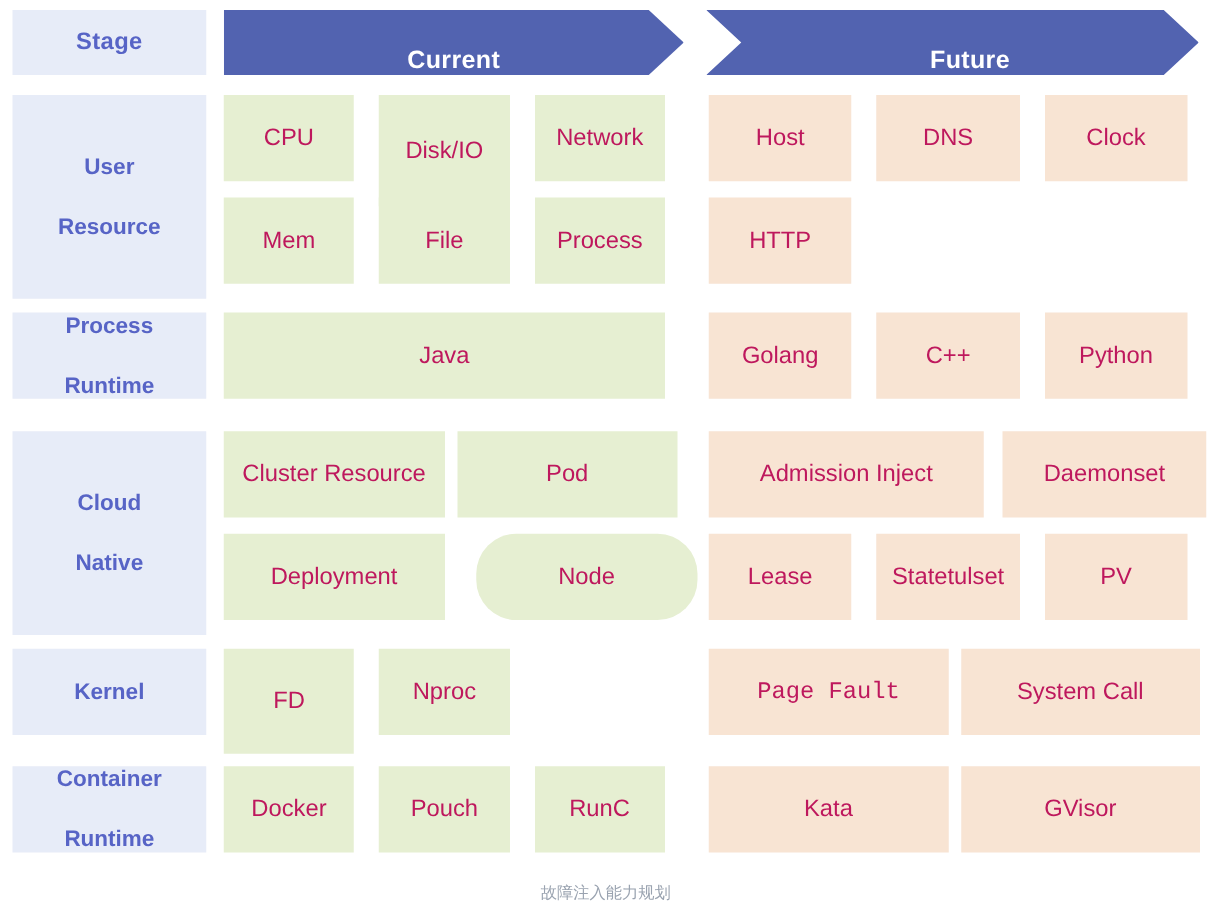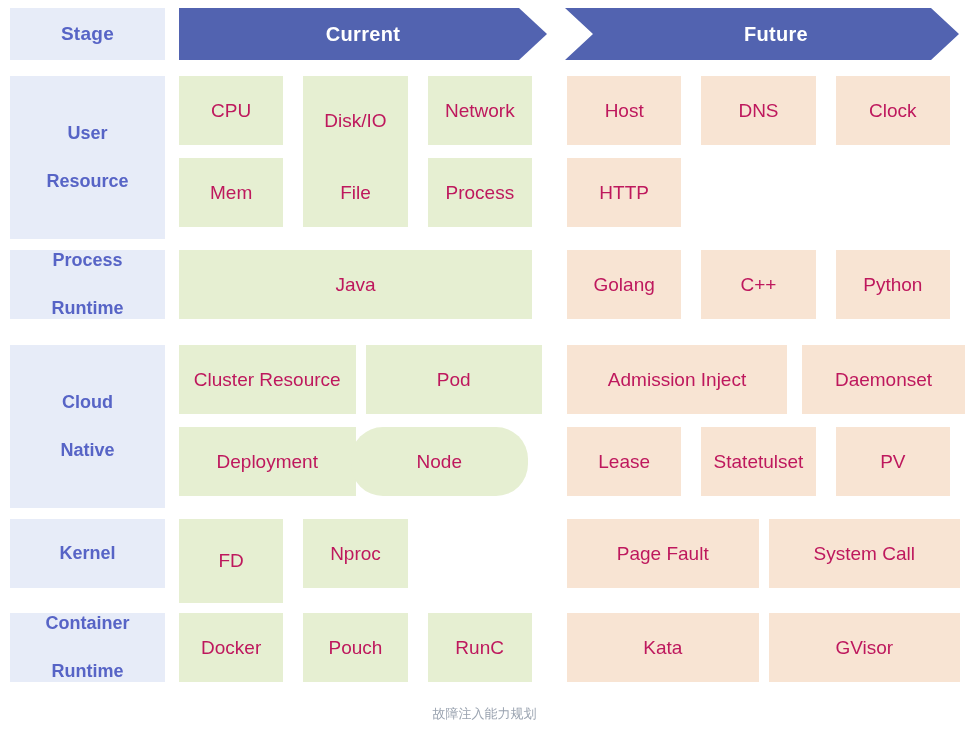--- a/index.html
+++ b/index.html
@@ -12,21 +12,21 @@
 
   
   .header{position:absolute;left:0;top:8px;width:969px;height:52px;}
   .stage-head{
     position:absolute;left:10px;top:0;width:155px;height:52px;
     background:#e7ecf8;display:flex;align-items:center;justify-content:center;
     color:#5764c6;font-weight:bold;font-size:19px;letter-spacing:.3px;
   }
   .arrow{
     position:absolute;top:0;height:52px;background:#5263b0;
-    display:flex;align-items:center;justify-content:center;
+    display:flex;align-items:flex-end;justify-content:center;
     color:#ffffff;font-weight:bold;font-size:20px;letter-spacing:.3px;
   }
   .arrow.current{
     left:179px;width:368px;
     clip-path:polygon(0 0, calc(100% - 28px) 0, 100% 50%, calc(100% - 28px) 100%, 0 100%);
   }
   .arrow.future{
     left:565px;width:394px;
     clip-path:polygon(0 0, calc(100% - 28px) 0, 100% 50%, calc(100% - 28px) 100%, 0 100%, 28px 50%);
   }
@@ -98,34 +98,34 @@
         <div class="cell peach" style="left: 835.667px; width: 114.333px; top: 0px; height: 69px;">Python</div>
       </div>
       <div class="row" style="top: 345px; height: 163px;">
         <div class="stage-cell" style="top: 0px; height: 163px;">
           <div>Cloud</div>
           <div>Native</div>
         </div>
         <div class="cell green" style="left: 365.5px; width: 176.5px; top: 0px; height: 69px;">Pod</div>
         <div class="cell green" style="left: 179px; width: 176.5px; top: 0px; height: 69px;">Cluster Resource</div>
         <div class="cell green" style="left: 179px; width: 176.5px; top: 82px; height: 69px;">Deployment</div>
-        <div class="cell green" style="left: 351px; width: 176.5px; top: 82px; height: 69px; border-radius: 32px;">Node</div>
+        <div class="cell green" style="left: 381px; width: 176.5px; top: 82px; height: 69px; border-radius: 32px;">Node</div>
         <div class="cell peach" style="left: 567px; width: 220.083px; top: 0px; height: 69px;">Admission Inject</div>
         <div class="cell peach" style="left: 802.083px; width: 162.917px; top: 0px; height: 69px;">Daemonset</div>
         <div class="cell peach" style="left: 567px; width: 114.333px; top: 82px; height: 69px;">Lease</div>
         <div class="cell peach" style="left: 701.333px; width: 114.333px; top: 82px; height: 69px;">Statetulset</div>
         <div class="cell peach" style="left: 835.667px; width: 114.333px; top: 82px; height: 69px;">PV</div>
       </div>
       <div class="row" style="top: 519px; height: 69px;">
         <div class="stage-cell" style="top: 0px; height: 69px;">
           <div>Kernel</div>
         </div>
         <div class="cell green" style="left: 179px; width: 104.333px; top: 0px; height: 84px;">FD</div>
         <div class="cell green" style="left: 303.333px; width: 104.333px; top: 0px; height: 69px;">Nproc</div>
-        <div class="cell peach" style="left: 567px; width: 191.5px; top: 0px; height: 69px;">Page Fault</div>
+        <div class="cell peach" style="left: 567px; width: 191.5px; top: 0px; height: 69px; font-family: Liberation Mono, monospace;">Page Fault</div>
         <div class="cell peach" style="left: 768.5px; width: 191.5px; top: 0px; height: 69px;">System Call</div>
       </div>
       <div class="row" style="top: 613px; height: 69px;">
         <div class="stage-cell" style="top: 0px; height: 69px;">
           <div>Container</div>
           <div>Runtime</div>
         </div>
         <div class="cell green" style="left: 179px; width: 104.333px; top: 0px; height: 69px;">Docker</div>
         <div class="cell green" style="left: 303.333px; width: 104.333px; top: 0px; height: 69px;">Pouch</div>
         <div class="cell green" style="left: 427.667px; width: 104px; top: 0px; height: 69px;">RunC</div>

